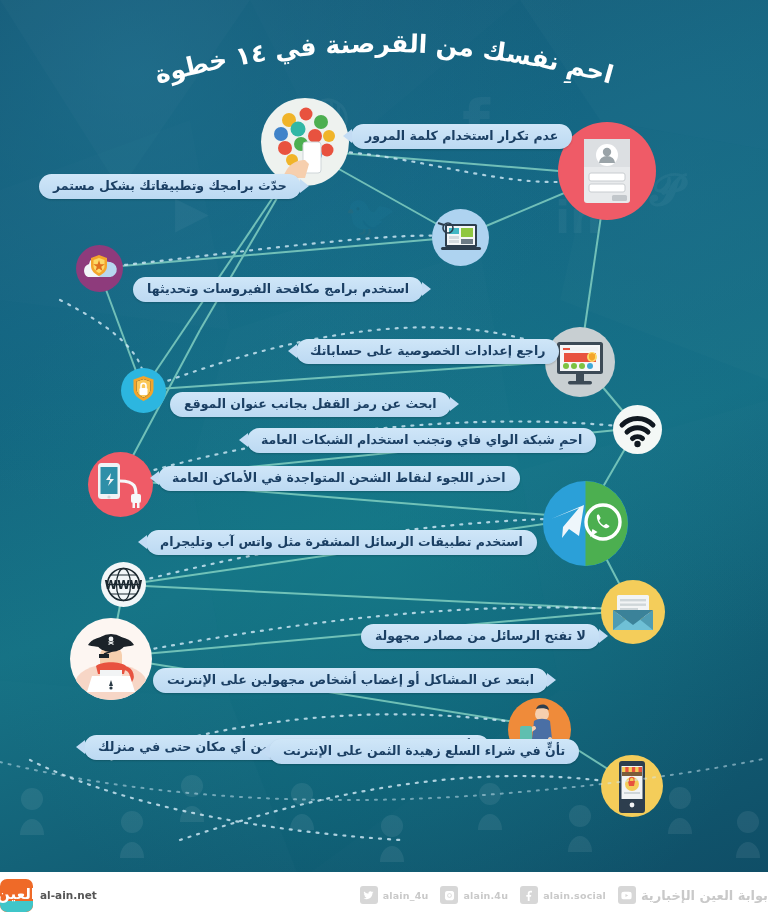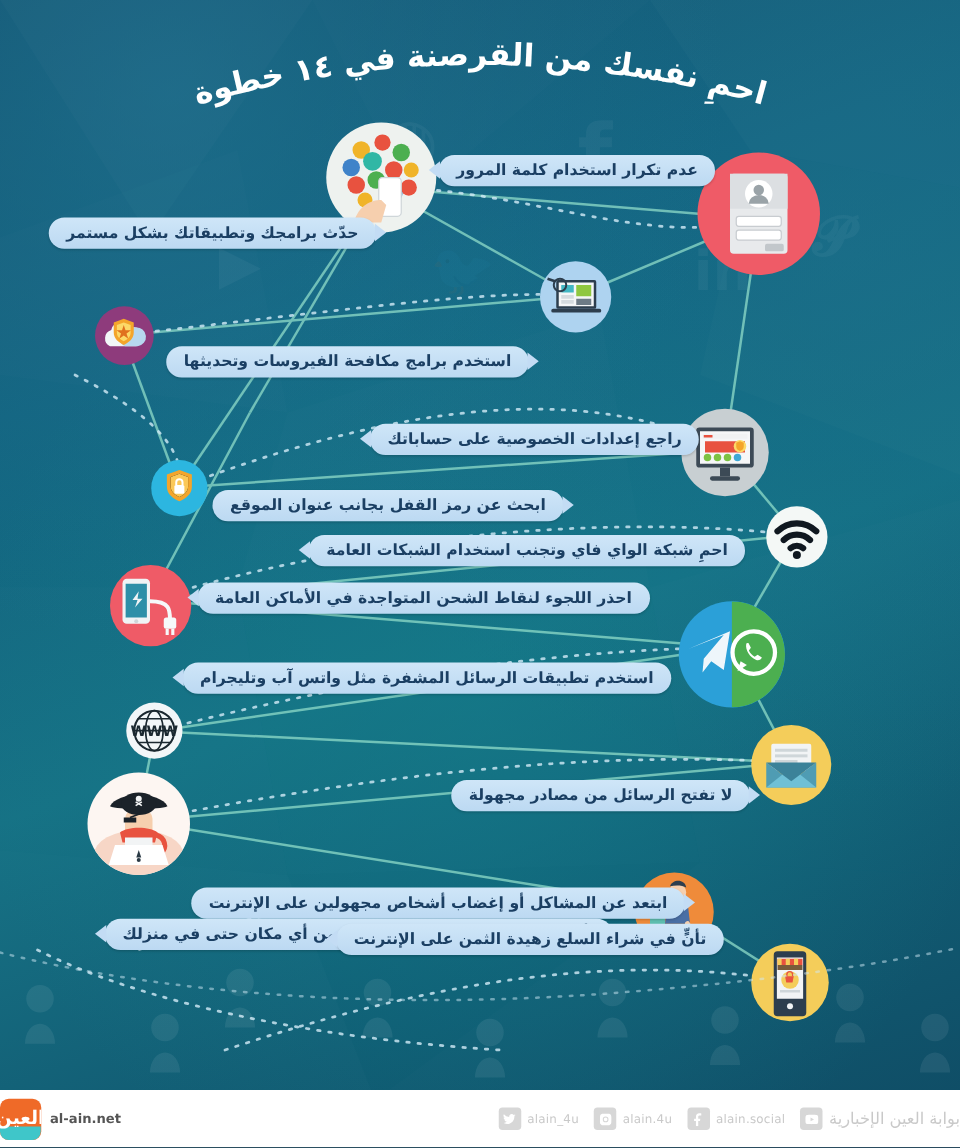--- a/index.html
+++ b/index.html
@@ -59,21 +59,21 @@
 
   
   .footer{
     position:absolute; left:0; bottom:0; width:768px; height:46px;
     background:#ffffff; display:flex; align-items:center;
   }
   .socials{ display:flex; align-items:center; gap:12px; padding-right:0; padding-left:14px; margin-left:auto; direction:ltr; }
   .social{ display:flex; align-items:center; gap:5px; }
   .sq{ width:18px; height:18px; background:#d7d7d7; border-radius:3px; display:flex; align-items:center; justify-content:center; }
   .sq svg{ fill:#ffffff; }
-  .handle{ font-size:9.5px; color:#c9c9c9; font-weight:normal; letter-spacing:.2px; }
+  .handle{ font-size:9.5px; color:#c9c9c9; font-weight:bold; letter-spacing:.2px; }
   .handle.ar{ font-size:13px; }
   .brand{ display:flex; align-items:center; gap:7px; margin-right:14px; }
   .brand-url{ font-size:10.5px; color:#555; font-weight:bold; }
   .logo-box{ width:33px; height:33px; border-radius:7px; background:#ef6a28; position:relative; overflow:hidden; display:flex; align-items:center; justify-content:center; }
   .logo-wave{ position:absolute; left:0; bottom:0; width:100%; height:11px; background:#3fc6c9; border-radius:0 0 7px 7px; }
   .logo-word{ position:relative; color:#fff; font-size:15px; font-weight:bold; z-index:2; margin-bottom:3px; }
 
   
   .people{ position:absolute; left:0; bottom:46px; width:768px; height:120px; pointer-events:none; }
   .people svg{ width:100%; height:100%; display:block; }
@@ -353,21 +353,21 @@
 
   <div class="bubble tail-left" style="left:351px;top:124px;">عدم تكرار استخدام كلمة المرور</div>
   <div class="bubble tail-right" style="left:39px;top:174px;">حدّث برامجك وتطبيقاتك بشكل مستمر</div>
   <div class="bubble tail-right" style="left:133px;top:277px;">استخدم برامج مكافحة الفيروسات وتحديثها</div>
   <div class="bubble tail-left" style="left:296px;top:339px;">راجع إعدادات الخصوصية على حساباتك</div>
   <div class="bubble tail-right" style="left:170px;top:392px;">ابحث عن رمز القفل بجانب عنوان الموقع</div>
   <div class="bubble tail-left" style="left:247px;top:428px;">احمِ شبكة الواي فاي وتجنب استخدام الشبكات العامة</div>
   <div class="bubble tail-left" style="left:158px;top:466px;">احذر اللجوء لنقاط الشحن المتواجدة في الأماكن العامة</div>
   <div class="bubble tail-left" style="left:146px;top:530px;">استخدم تطبيقات الرسائل المشفرة مثل واتس آب وتليجرام</div>
   <div class="bubble tail-right" style="left:361px;top:624px;">لا تفتح الرسائل من مصادر مجهولة</div>
-  <div class="bubble tail-right" style="left:153px;top:668px;margin-top:42px;">ابتعد عن المشاكل أو إغضاب أشخاص مجهولين على الإنترنت</div>
+  <div class="bubble tail-right" style="left:153px;top:668px;">ابتعد عن المشاكل أو إغضاب أشخاص مجهولين على الإنترنت</div>
   <div class="bubble tail-left" style="left:84px;top:735px;">تأكد من تسجيل الخروج لحساباتك من أي مكان حتى في منزلك</div>
   <div class="bubble tail-left" style="left:269px;top:739px;">تأنٍّ في شراء السلع زهيدة الثمن على الإنترنت</div>
 
   <div class="people">
     <svg viewBox="0 0 768 120" preserveAspectRatio="none">
       <g fill="#ffffff" opacity="0.07">
         <g transform="translate(20,35)">
             <circle cx="12" cy="12" r="11"></circle>
             <path d="M0,48 a12,16 0 0 1 24,0 Z"></path>
           </g>

